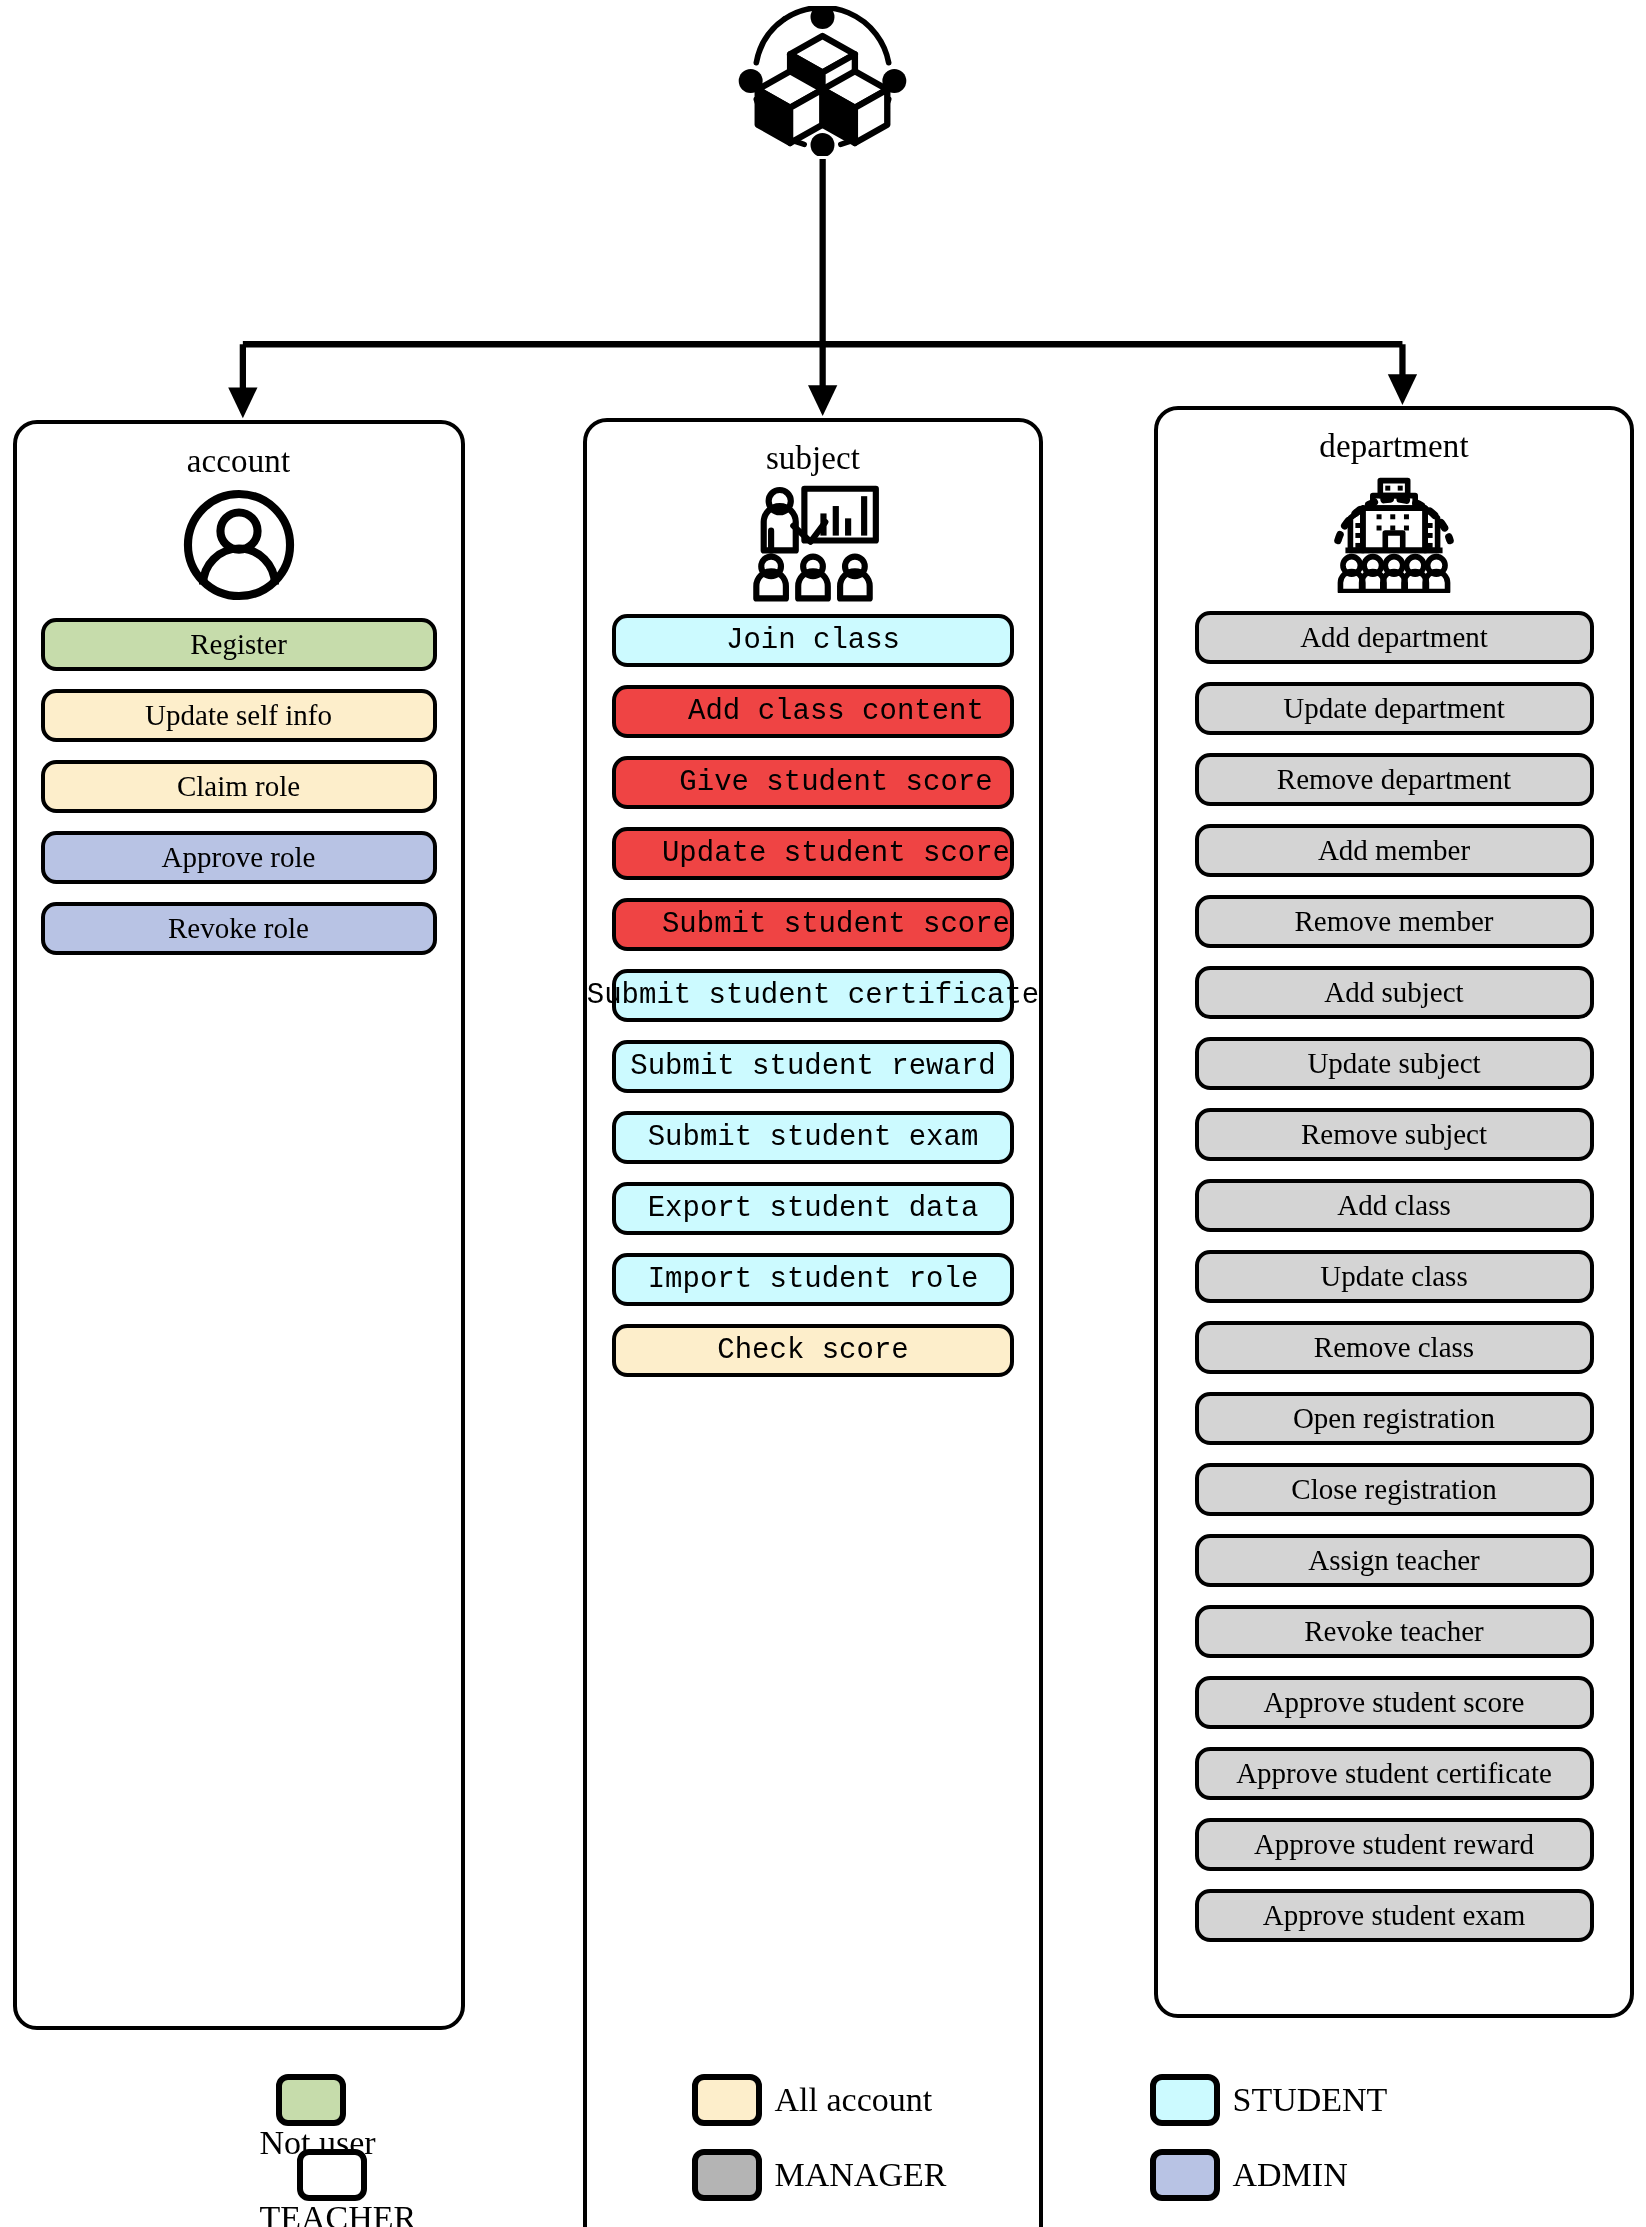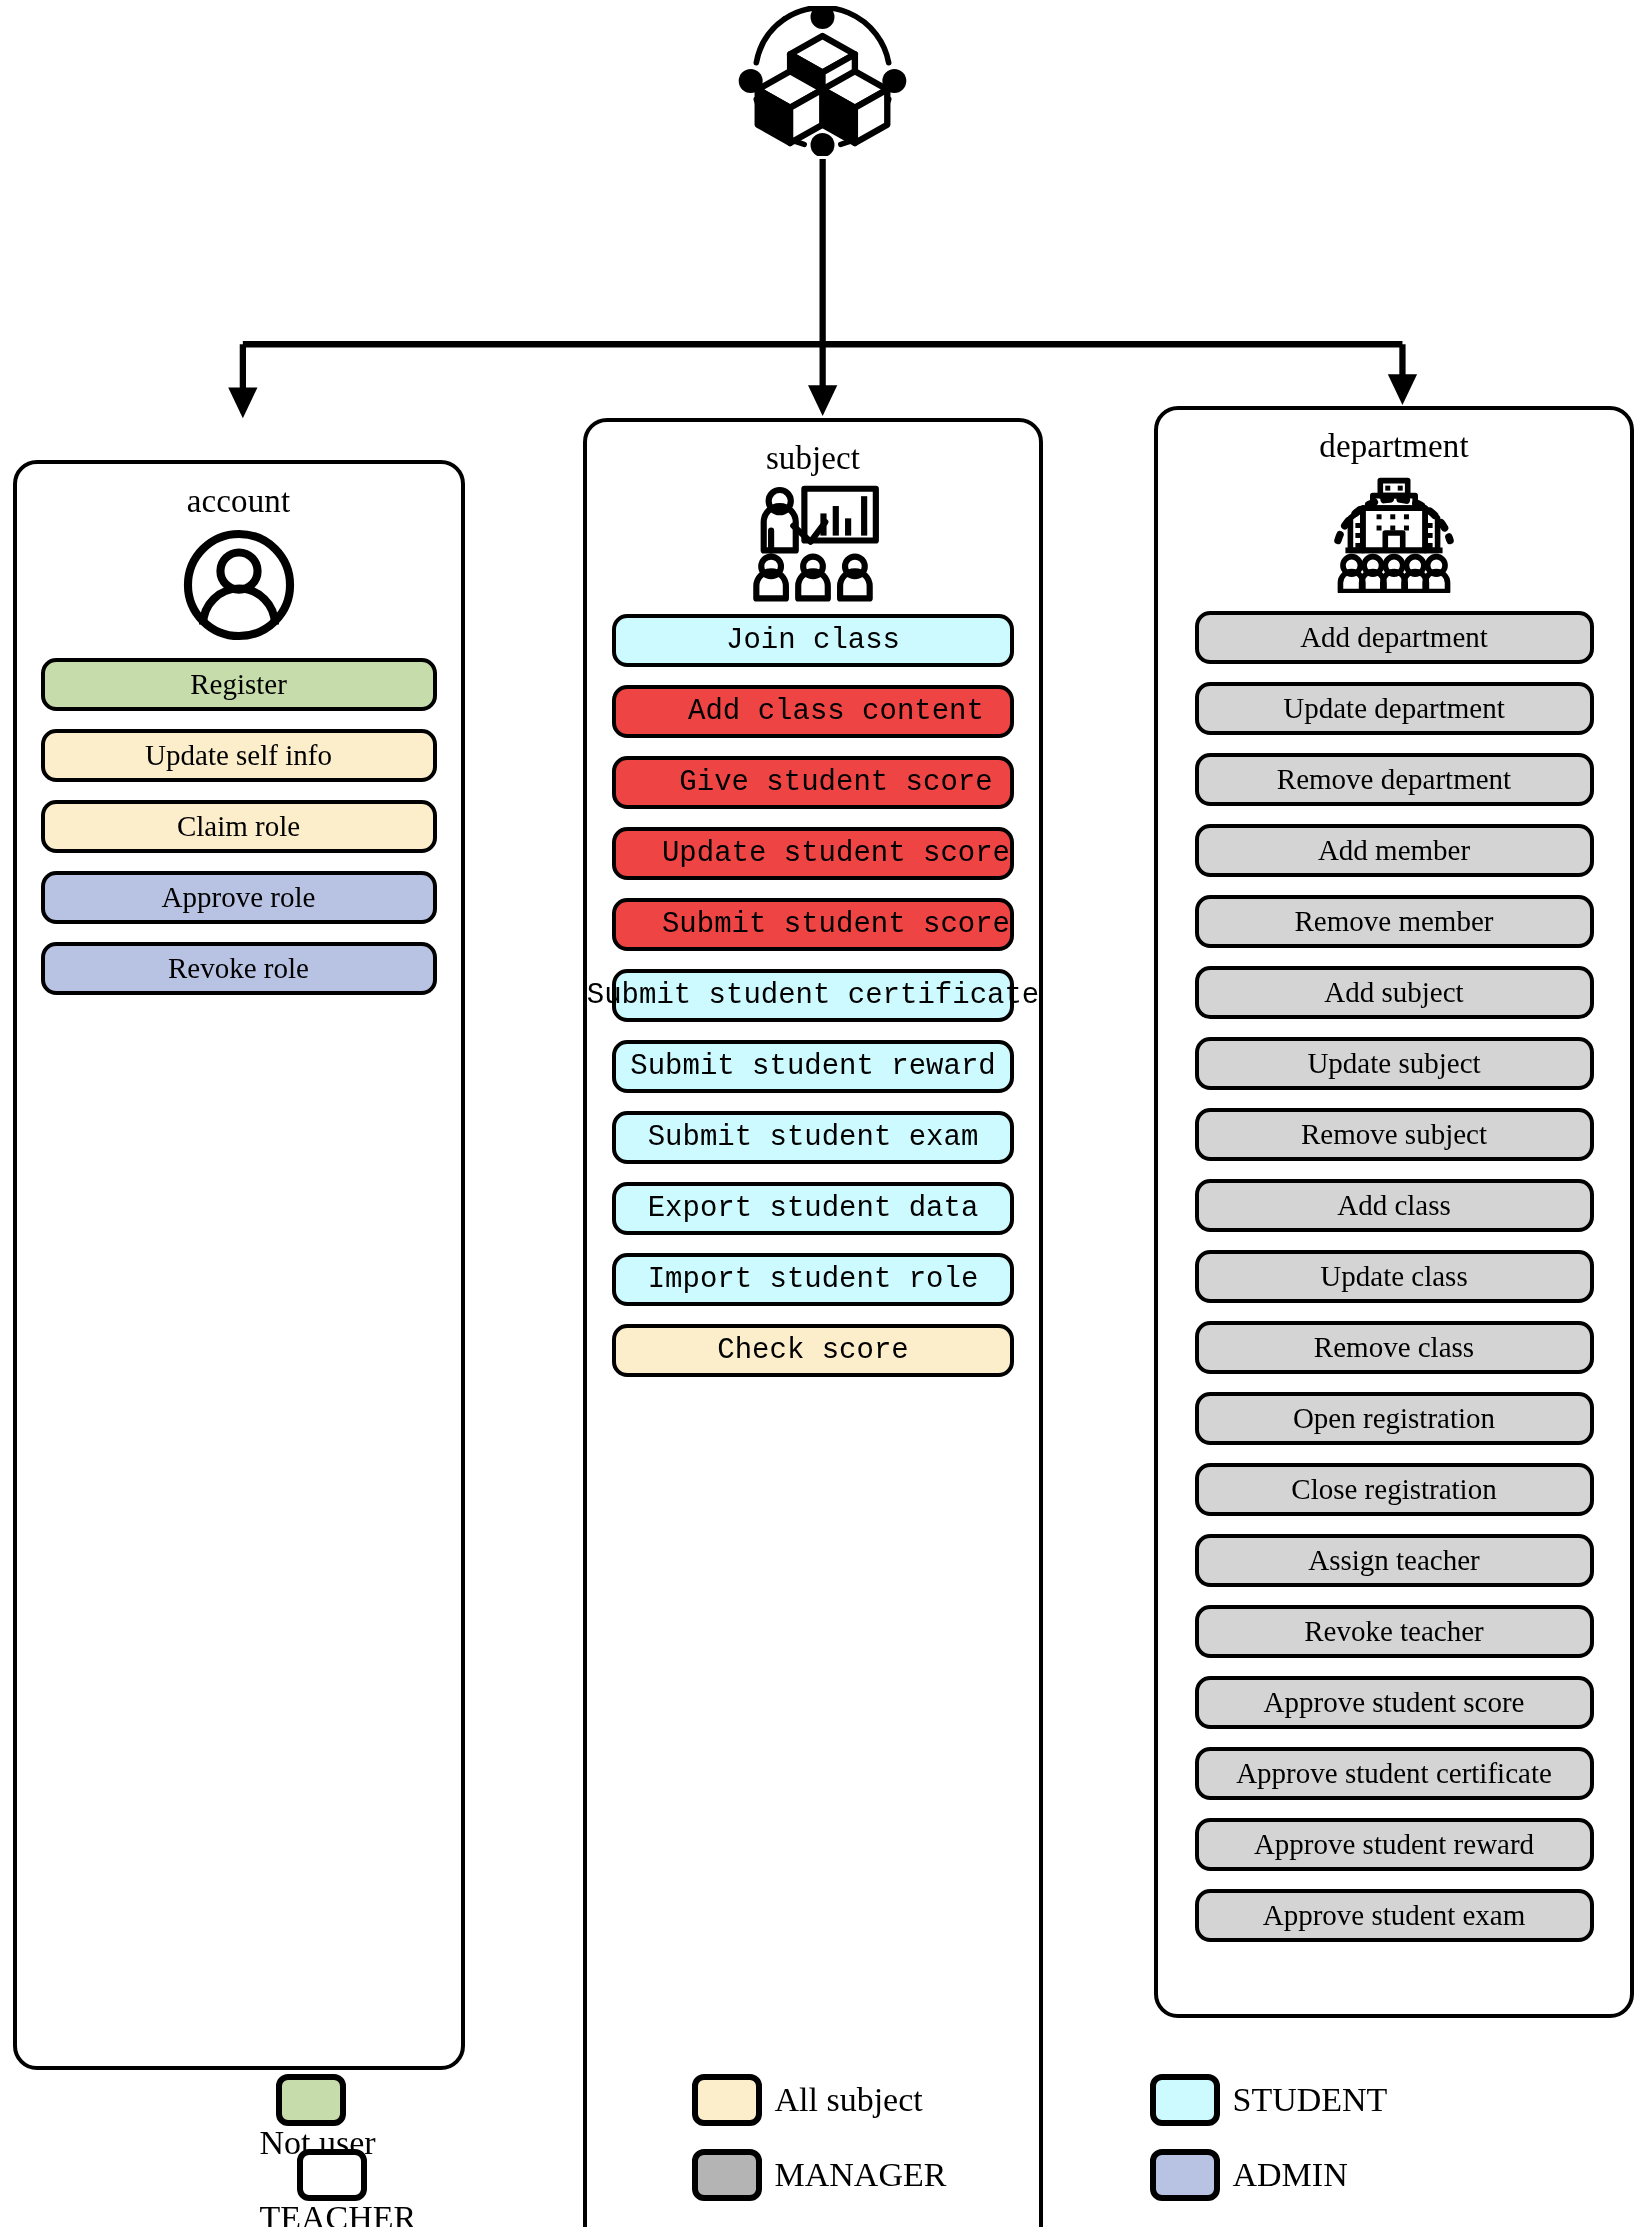--- a/index.html
+++ b/index.html
@@ -34,21 +34,21 @@
   }
 
   
   .column{
     position:absolute;
     box-sizing:border-box;
     border:4.9px solid #000;
     border-radius:24px;
     background:#ffffff;
   }
-  #col-account   { left:12.5px;   top:420px; width:452px;  height:1610px;margin-top:40px; }
+  #col-account   { left:12.5px;   top:420px; width:452px;  height:1610px; }
   #col-subject   { left:583px;  top:418px; width:460px;  height:1901px; }
   #col-department{ left:1154px; top:406px; width:480px;  height:1612px;padding-left:32px; }
 
   .col-title{
     position:absolute;
     left:0; right:0;
     text-align:center;
     font-size:33px;
     line-height:1;
     letter-spacing:0.1px;
@@ -312,21 +312,21 @@
       </div>
   </div>
 
   <div id="legend">
       <div class="legend-item lg-c0 lg-r0">
         <div class="legend-swatch" style="background: rgb(198, 220, 171);"></div>
         <div class="legend-label">Not user</div>
       </div>
       <div class="legend-item lg-c1 lg-r0">
         <div class="legend-swatch" style="background: rgb(253, 238, 203);"></div>
-        <div class="legend-label">All subject</div>
+        <div class="legend-label">All account</div>
       </div>
       <div class="legend-item lg-c2 lg-r0">
         <div class="legend-swatch" style="background: rgb(204, 250, 255);"></div>
         <div class="legend-label">STUDENT</div>
       </div>
       <div class="legend-item lg-c0 lg-r1">
         <div class="legend-swatch" style="background: rgb(255, 255, 255);"></div>
         <div class="legend-label">TEACHER</div>
       </div>
       <div class="legend-item lg-c1 lg-r1">

